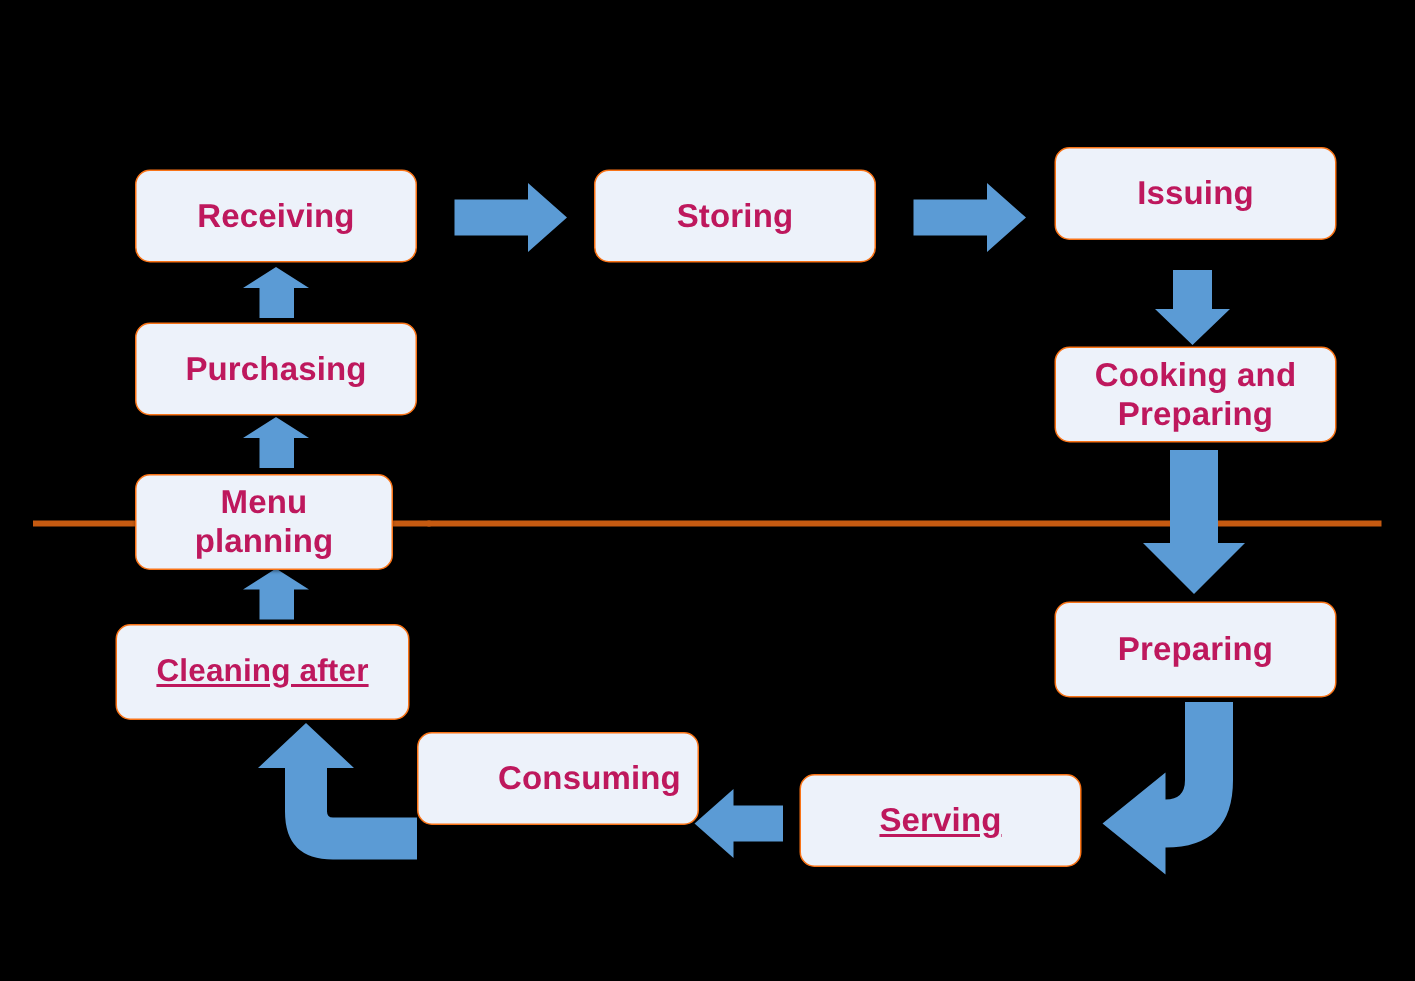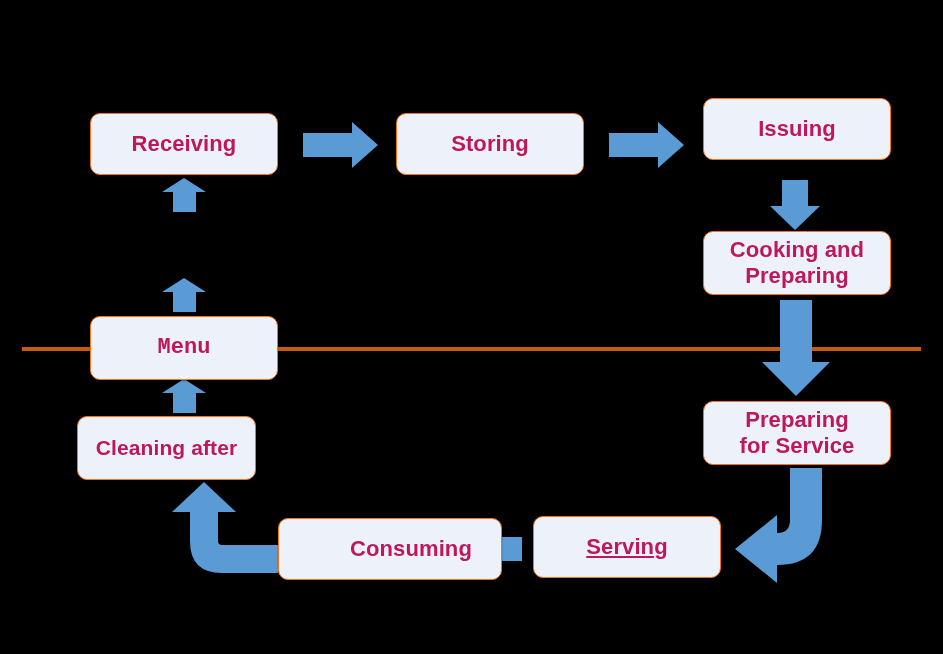--- a/index.html
+++ b/index.html
@@ -147,38 +147,41 @@
   <div class="node" style="left:703px; top:231px; width:188px; height:64px;">
     <span>
       <span>Cooking and</span>
       <span>Preparing</span>
     </span>
   </div>
 
   <div class="node" style="left:703px; top:401px; width:188px; height:64px;">
     <span>
       <span>Preparing</span>
-      <span>for Service</span>
     </span>
   </div>
 
   <div class="node" style="left:533px; top:516px; width:188px; height:62px;text-decoration:underline;">
     <span>Serving</span>
   </div>
 
-  <div class="node" style="left:278px; top:518px; width:224px; height:62px;padding-left:48px;">
+  <div class="node" style="left:278px; top:488px; width:188px; height:62px;padding-left:48px;">
     <span>Consuming</span>
   </div>
 
-  <div class="node" style="left:77px; top:416px; width:179px; height:64px; font-size:21px;">
+  <div class="node" style="left:77px; top:416px; width:196px; height:64px; font-size:21px;text-decoration:underline;">
     <span>
       <span>Cleaning after</span>
     </span>
   </div>
 
-  <div class="node" style="left:90px; top:316px; width:188px; height:64px;font-family:Liberation Mono, monospace;">
+  <div class="node" style="left:90px; top:316px; width:172px; height:64px;">
     <span>
       <span>Menu</span>
+      <span>planning</span>
     </span>
   </div>
 
+  <div class="node" style="left:90px; top:215px; width:188px; height:62px;">
+    <span>Purchasing</span>
+  </div>
 
 </div>
 
 </body></html>

